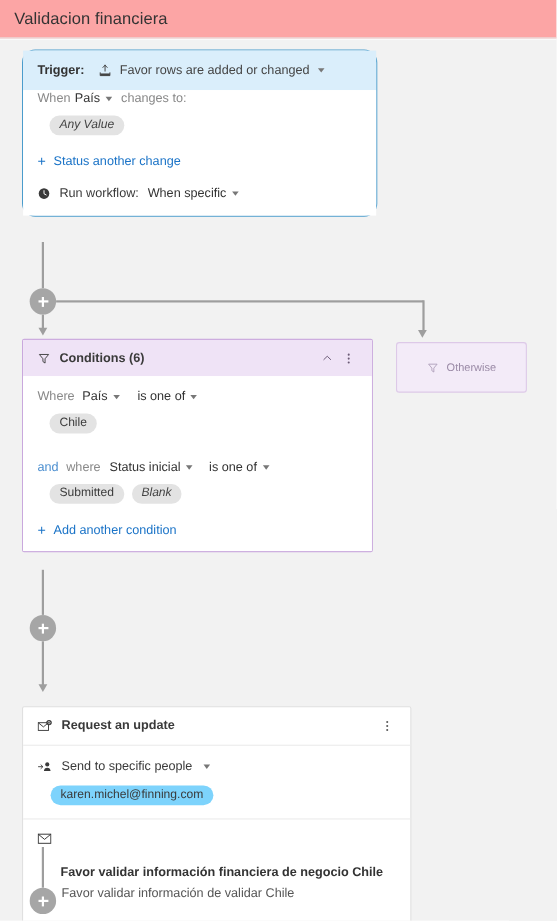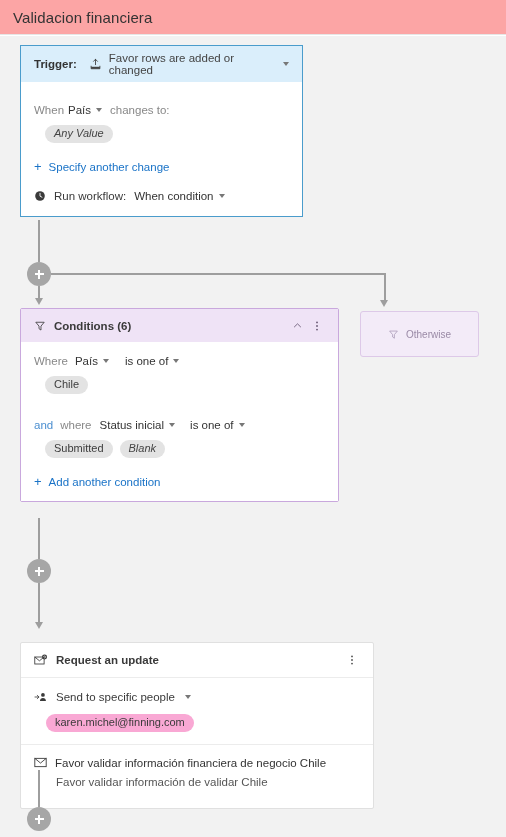--- a/index.html
+++ b/index.html
@@ -47,23 +47,23 @@
   .card {
     position: absolute;
     background: #ffffff;
     box-sizing: border-box;
   }
 
   
   .trigger-card {
     left: 20px;
     top: 9px;
-    width: 283px;
+    width: 323px;
     border: 1px solid #4a9ccc;
-    border-radius: 0;
+    border-radius: 12px;
   }
   .trigger-head {
     background: #daeefb;
     height: 36px;
     display: flex;
     align-items: center;
     padding: 0 13px;
     box-sizing: border-box;
   }
   .trigger-label {
@@ -72,21 +72,21 @@
     color: #333;
     margin-right: 12px;
   }
   .trigger-value {
     font-size: 11.5px;
     color: #444;
     display: flex;
     align-items: center;
   }
   .trigger-body {
-    padding: 22px 13px 14px 13px;
+    padding: 2px 13px 14px 13px;
     background: #fff;
   }
   .row {
     display: flex;
     align-items: center;
     font-size: 11.5px;
     color: #555;
     flex-wrap: wrap;
   }
   .muted { color: #888; }
@@ -108,21 +108,21 @@
   .pill {
     background: #e3e3e3;
     color: #3c3c3c;
     font-size: 11px;
     padding: 3px 9px 4px 9px;
     border-radius: 9px;
     line-height: 1;
     white-space: nowrap;
   }
   .pill.italic { font-style: italic; color: #444; }
-  .pill.email { background: #f9a8d4; color: #3a3a3a; }
+  .pill.email { background: #7dd3fc; color: #3a3a3a; }
   .link {
     color: #1a73c7;
     font-size: 11.5px;
     display: flex;
     align-items: center;
     cursor: pointer;
   }
   .plus-sign {
     color: #1a73c7;
     font-size: 13px;
@@ -189,24 +189,25 @@
     border-top: 1px solid #ececec;
     margin: 12px -13px 0 -13px;
   }
   .subject-row {
     display: flex;
     align-items: flex-start;
     margin-top: 11px;
   }
   .subject-text {
     font-size: 11.5px;
-    font-weight: normal;
+    font-weight: bold;
     color: #333;
     margin-left: 8px;
     line-height: 1.35;
+    margin-top: 30px;
   }
   .body-text {
     font-size: 11.5px;
     color: #555;
     margin: 3px 0 12px 22px;
     line-height: 1.35;
   }
 
   
   .otherwise-box {
@@ -300,33 +301,33 @@
         </span>
         <span class="muted" style="margin-left:4px;">changes to:</span>
       </div>
 
       <div class="pill-row">
         <span class="pill italic">Any Value</span>
       </div>
 
       <div class="link mt16">
         <span class="plus-sign">+</span>
-        <span>Specify another change</span>
+        <span>Status another change</span>
       </div>
 
       <div class="row mt16">
         <span class="icon" style="margin-right:8px;">
           <svg width="12" height="12" viewBox="0 0 16 16">
             <circle cx="8" cy="8" r="6.4" fill="#3a3a3a"></circle>
             <path d="M8 4.4 L8 8.2 L10.6 9.6" stroke="#ffffff" stroke-width="1.2" fill="none" stroke-linecap="round"></path>
           </svg>
         </span>
         <span style="color:#3a3a3a;">Run workflow:</span>
         <span class="dd" style="margin-left:8px;">
-          <span class="dd-label">When condition</span>
+          <span class="dd-label">When specific</span>
           <span class="caret"></span>
         </span>
       </div>
     </div>
   </div>
 
   <div class="vline" style="left:38px; top:184px; height:42px;"></div>
   <div class="plus-node" style="left:27px; top:226px;"></div>
 
   <div class="hline" style="left:51px; top:237px; width:334px;"></div>

